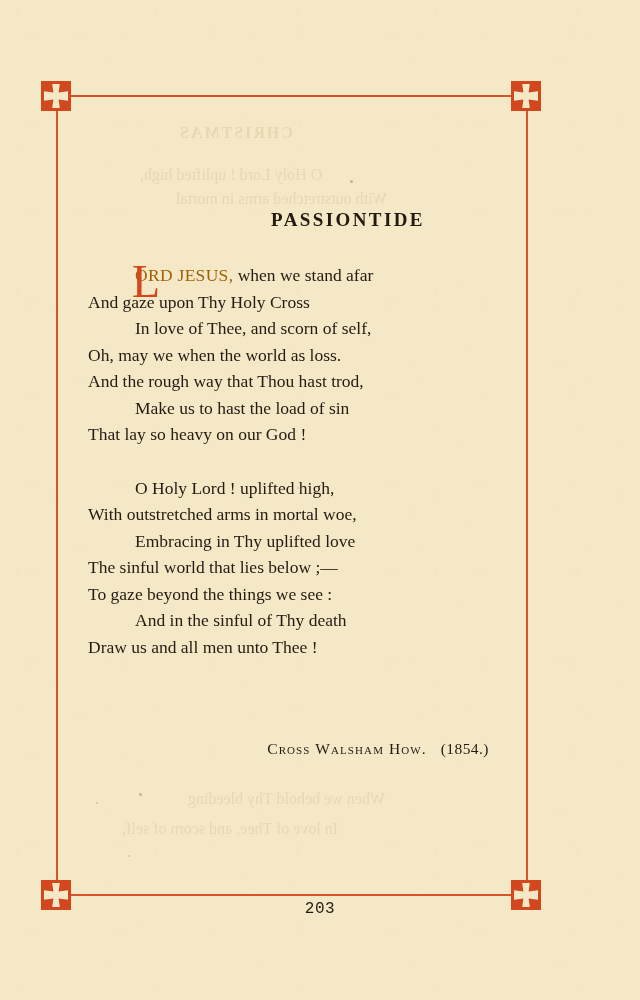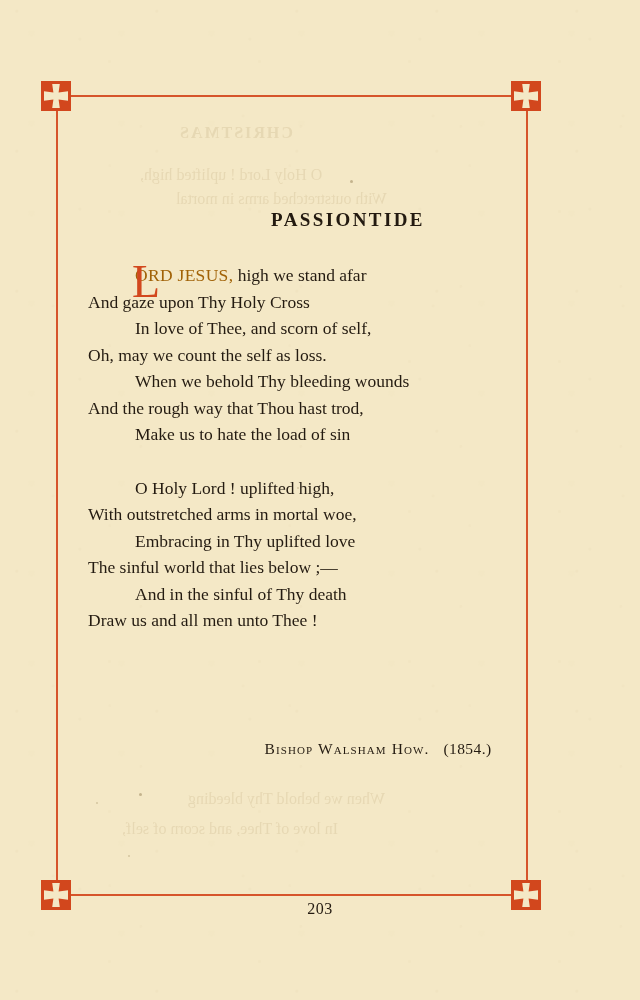--- a/index.html
+++ b/index.html
@@ -152,20 +152,21 @@
 
   .folio {
     position: absolute;
     left: 0;
     top: 900px;
     width: 640px;
     text-align: center;
     font-size: 16px;
     color: #241b11;
     letter-spacing: 0.5px;
+    font-family: Liberation Mono, monospace;
   }
 
   
   .speck {
     position: absolute;
     background: #8a7448;
     border-radius: 50%;
     opacity: 0.45;
   }
 </style>
@@ -202,42 +203,43 @@
   <svg class="corner-cross cc-br" viewBox="0 0 30 30">
     <rect x="0" y="0" width="30" height="30" fill="#d2471d"></rect>
     <path fill="#f4e8c6" d="M11.2 3 L18.8 3 L17.6 11.4 L27 10.2 L27 19.8 L17.6 18.6 L18.8 27 L11.2 27 L12.4 18.6 L3 19.8 L3 10.2 L12.4 11.4 Z"></path>
   </svg>
 
   <div class="poem-title">PASSIONTIDE</div>
 
   <div class="verse">
 
     <div class="stanza">
-      <div class="vline dropline"><span class="dropcap">L</span><span class="leadin">ORD JESUS,</span><span> high we stand afar</span></div>
+      <div class="vline dropline"><span class="dropcap">L</span><span class="leadin">ORD JESUS,</span><span> when we stand afar</span></div>
       <div class="vline indent">And gaze upon Thy Holy Cross</div>
       <div class="vline">In love of Thee, and scorn of self,</div>
-      <div class="vline indent">Oh, may we count the self as loss.</div>
-      <div class="vline">When we behold Thy bleeding wounds</div>
+      <div class="vline indent">Oh, may we when the world as loss.</div>
       <div class="vline indent">And the rough way that Thou hast trod,</div>
-      <div class="vline">Make us to hate the load of sin</div>
+      <div class="vline">Make us to hast the load of sin</div>
+      <div class="vline indent">That lay so heavy on our God !</div>
     </div>
 
     <div class="stanza">
       <div class="vline">O Holy Lord ! uplifted high,</div>
       <div class="vline indent">With outstretched arms in mortal woe,</div>
       <div class="vline">Embracing in Thy uplifted love</div>
       <div class="vline indent">The sinful world that lies below ;—</div>
+      <div class="vline indent">To gaze beyond the things we see :</div>
       <div class="vline">And in the sinful of Thy death</div>
       <div class="vline indent">Draw us and all men unto Thee !</div>
     </div>
 
   </div>
 
   <div class="attribution">
-    <span class="nm">Bishop Walsham How.</span><span class="dt">(1854.)</span>
+    <span class="nm">Cross Walsham How.</span><span class="dt">(1854.)</span>
   </div>
 
   <div class="folio">203</div>
 
   <div class="speck" style="left:350px; top:180px; width:3px; height:3px;"></div>
   <div class="speck" style="left:139px; top:793px; width:3px; height:3px;"></div>
   <div class="speck" style="left:297px; top:487px; width:2px; height:2px; opacity:0.3;"></div>
   <div class="speck" style="left:96px;  top:802px; width:2px; height:2px; opacity:0.3;"></div>
   <div class="speck" style="left:128px; top:855px; width:2px; height:2px; opacity:0.3;"></div>
 

